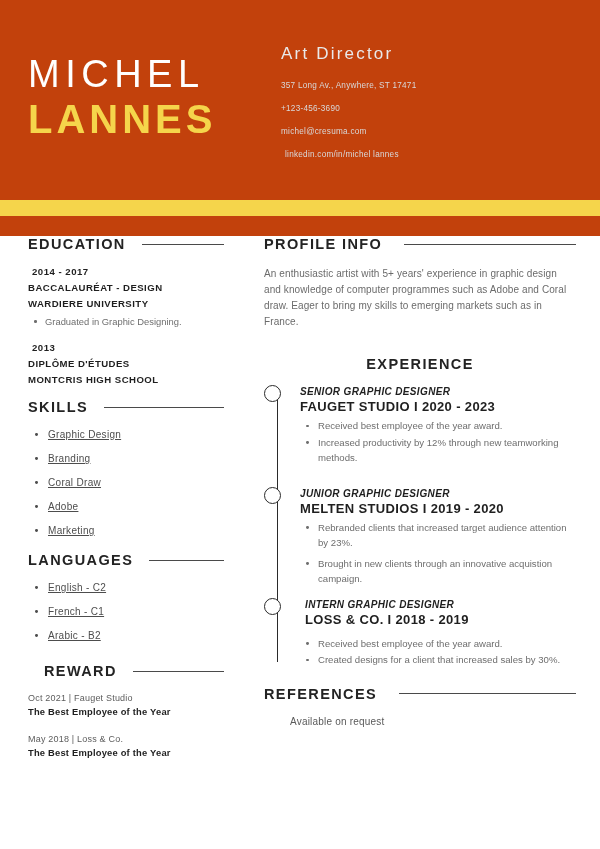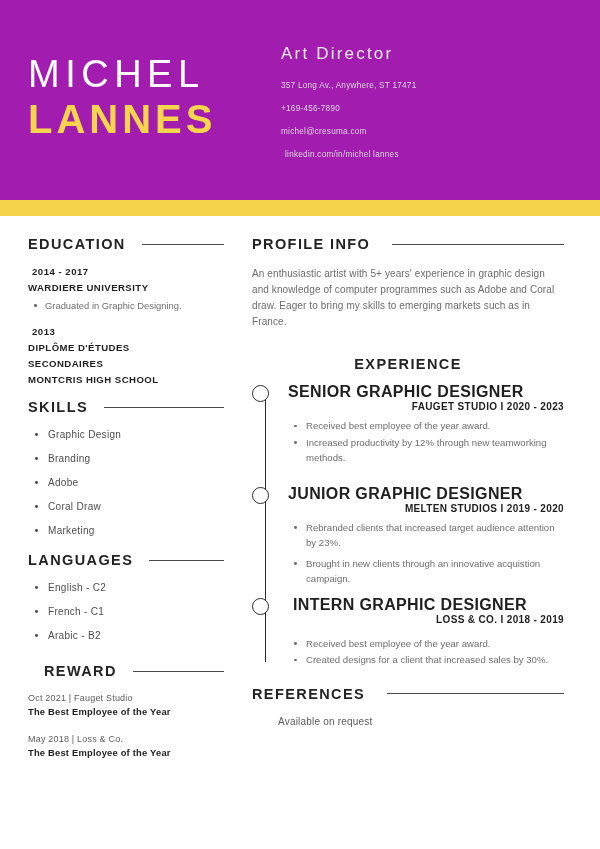--- a/index.html
+++ b/index.html
@@ -14,22 +14,22 @@
     color: #2b2b2b;
     overflow: hidden;
     position: relative;
   }
 
   
   .header {
     position: absolute;
     left: 0; top: 0;
     width: 600px;
-    height: 200px;
-    background: #a21caf;
+    height: 236px;
+    background: #c2410c;
   }
   .name-block {
     position: absolute;
     left: 28px;
     top: 52px;
   }
   .name-first {
     font-size: 38px;
     font-weight: 300;
     letter-spacing: 5.5px;
@@ -78,21 +78,21 @@
 
   
   .left-col {
     position: absolute;
     left: 28px;
     top: 236px;
     width: 196px;
   }
   .right-col {
     position: absolute;
-    left: 252px;
+    left: 264px;
     top: 236px;
     width: 312px;
   }
 
   
   .sec-head {
     display: flex;
     align-items: center;
     margin-bottom: 12px;
   }
@@ -149,20 +149,21 @@
   
   .spaced-list { list-style: none; margin: 4px 0 0 0; padding: 0; }
   .spaced-list li {
     font-size: 10px;
     color: #4d4d4d;
     line-height: 15px;
     padding-left: 20px;
     position: relative;
     margin-bottom: 9px;
     letter-spacing: 0.3px;
+    text-decoration: underline;
   }
   .spaced-list li::before {
     content: "";
     position: absolute;
     left: 7px; top: 6px;
     width: 2.8px; height: 2.8px;
     border-radius: 50%;
     background: #4d4d4d;
   }
 
@@ -210,33 +211,33 @@
     position: absolute;
     left: -36px;
     top: 1px;
     width: 15px; height: 15px;
     border: 1.5px solid #2a2a2a;
     border-radius: 50%;
     background: #ffffff;
     z-index: 2;
   }
   .tl-role {
-    font-size: 16px;
-    font-weight: 800;
-    letter-spacing: 0.35px;
-    color: #1f1f1f;
-    line-height: 15px;
-  }
-  .tl-org {
     font-size: 10px;
     font-weight: 800;
     letter-spacing: 0.35px;
     color: #1f1f1f;
     line-height: 15px;
-    text-align: right;
+    font-style: italic;
+  }
+  .tl-org {
+    font-size: 13px;
+    font-weight: 800;
+    letter-spacing: 0.35px;
+    color: #1f1f1f;
+    line-height: 15px;
   }
   .tl-item.indented .tl-role,
   .tl-item.indented .tl-org { padding-left: 5px; }
   .tl-points { list-style: none; margin: 4px 0 0 0; padding: 0; }
   .tl-points li {
     font-size: 9.6px;
     color: #6e6e6e;
     line-height: 15.5px;
     padding-left: 18px;
     position: relative;
@@ -266,56 +267,56 @@
 <body>
 
 <div class="header">
   <div class="name-block">
     <div class="name-first">MICHEL</div>
     <div class="name-last">LANNES</div>
   </div>
   <div class="contact-block">
     <div class="job-title">Art Director</div>
     <div class="contact-line">357 Long Av., Anywhere, ST 17471</div>
-    <div class="contact-line">+169-456-7890</div>
+    <div class="contact-line">+123-456-3690</div>
     <div class="contact-line">michel@cresuma.com</div>
     <div class="contact-line indent">linkedin.com/in/michel lannes</div>
   </div>
 </div>
 <div class="yellow-bar"></div>
 
 <div class="left-col">
 
   <div class="sec-head">
     <span class="title">EDUCATION</span>
     <span class="rule"></span>
   </div>
   <div class="edu-entry">
     <div class="edu-date">2014 - 2017</div>
+    <div class="edu-line">BACCALAURÉAT -  DESIGN</div>
     <div class="edu-line">WARDIERE UNIVERSITY</div>
     <ul class="bullet-list">
       <li>Graduated in Graphic Designing.</li>
     </ul>
   </div>
   <div class="edu-entry">
     <div class="edu-date">2013</div>
     <div class="edu-line">DIPLÔME D'ÉTUDES</div>
-    <div class="edu-line">SECONDAIRES</div>
     <div class="edu-line">MONTCRIS HIGH SCHOOL</div>
   </div>
 
   <div class="sec-head" style="">
     <span class="title">SKILLS</span>
     <span class="rule"></span>
   </div>
   <ul class="spaced-list">
     <li>Graphic Design</li>
     <li>Branding</li>
+    <li>Coral Draw</li>
     <li>Adobe</li>
-    <li>Coral Draw</li>
     <li>Marketing</li>
   </ul>
 
   <div class="sec-head" style="margin-top:14px;">
     <span class="title">LANGUAGES</span>
     <span class="rule"></span>
   </div>
   <ul class="spaced-list">
     <li>English -  C2</li>
     <li>French  - C1</li>

